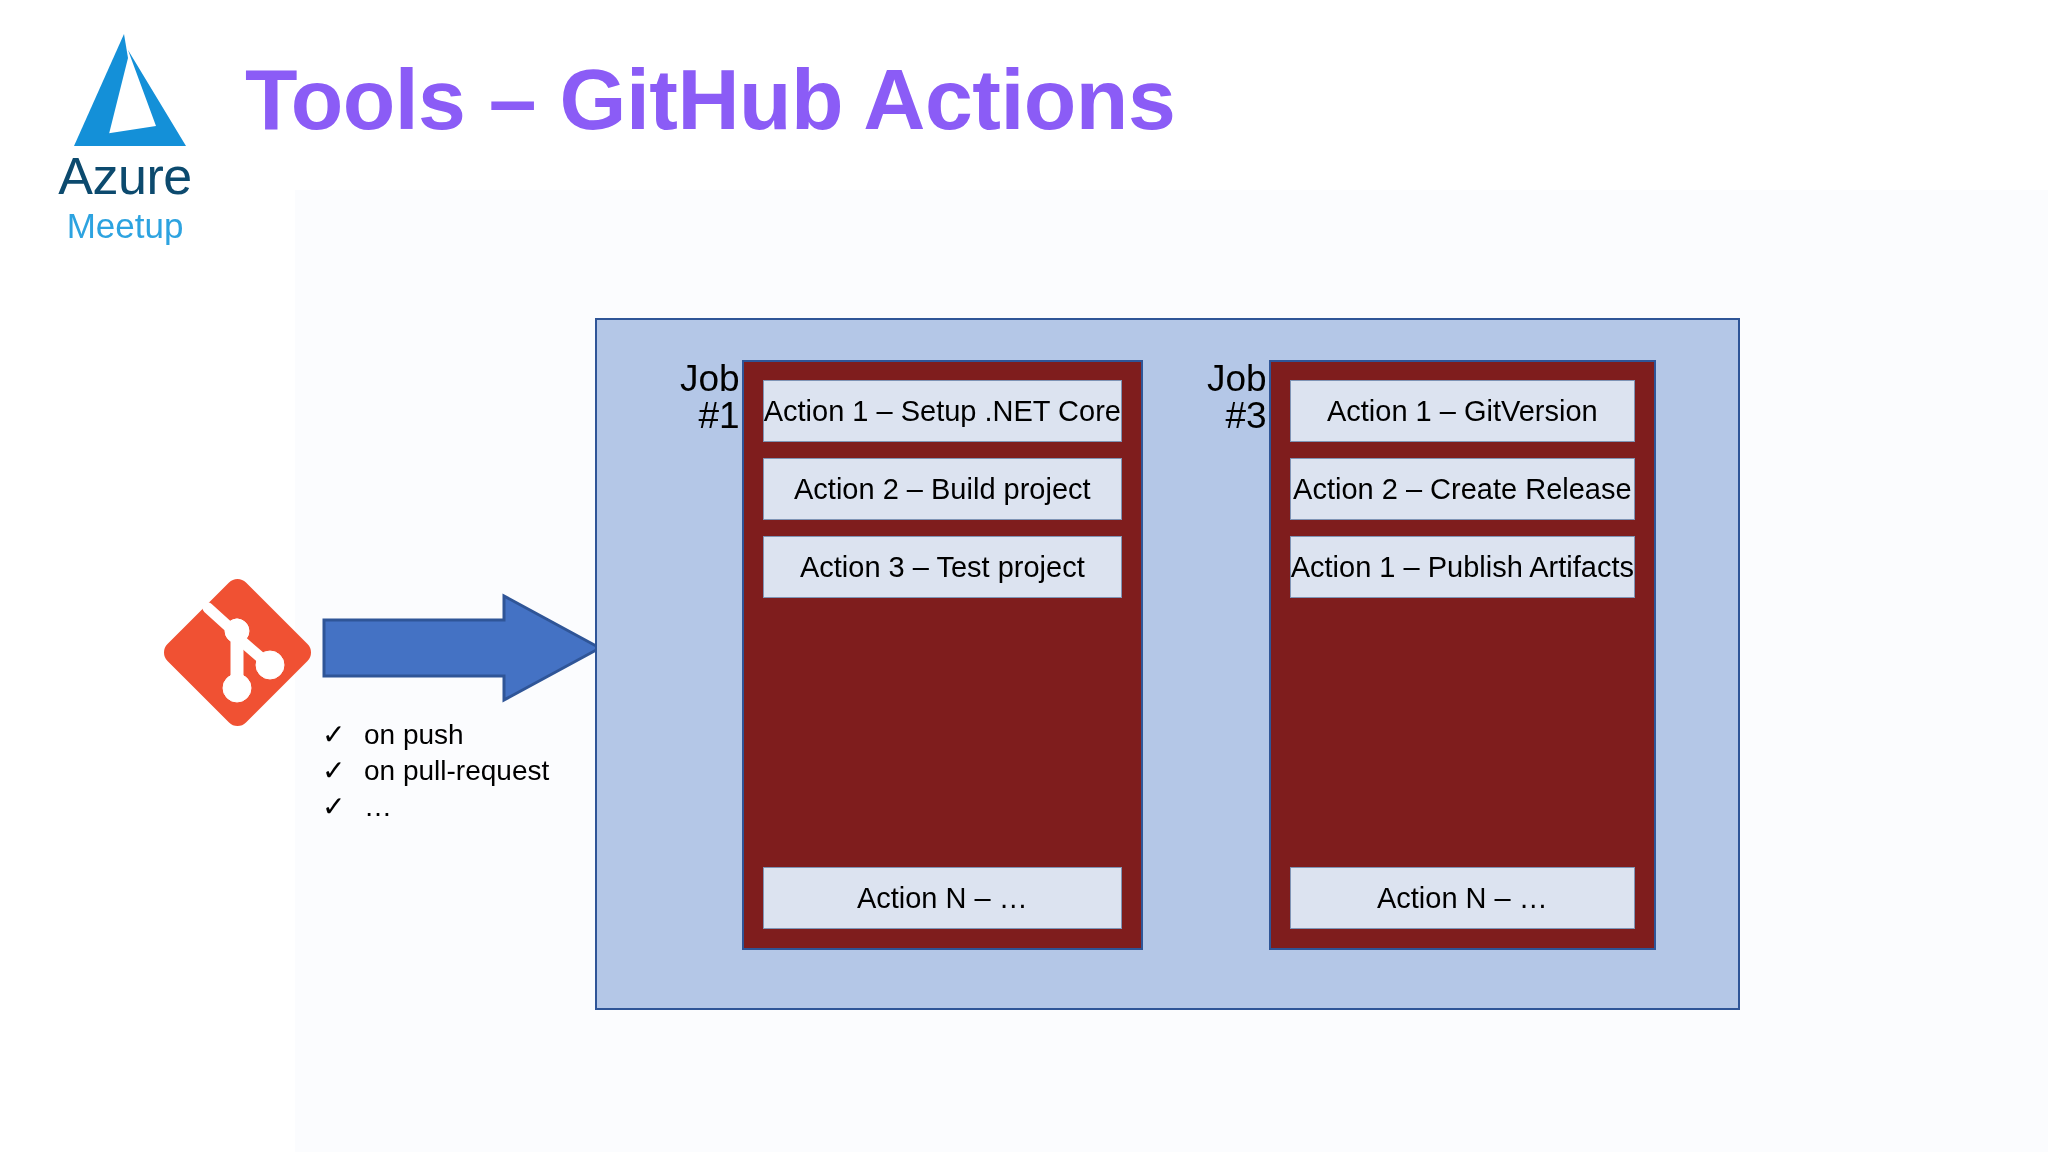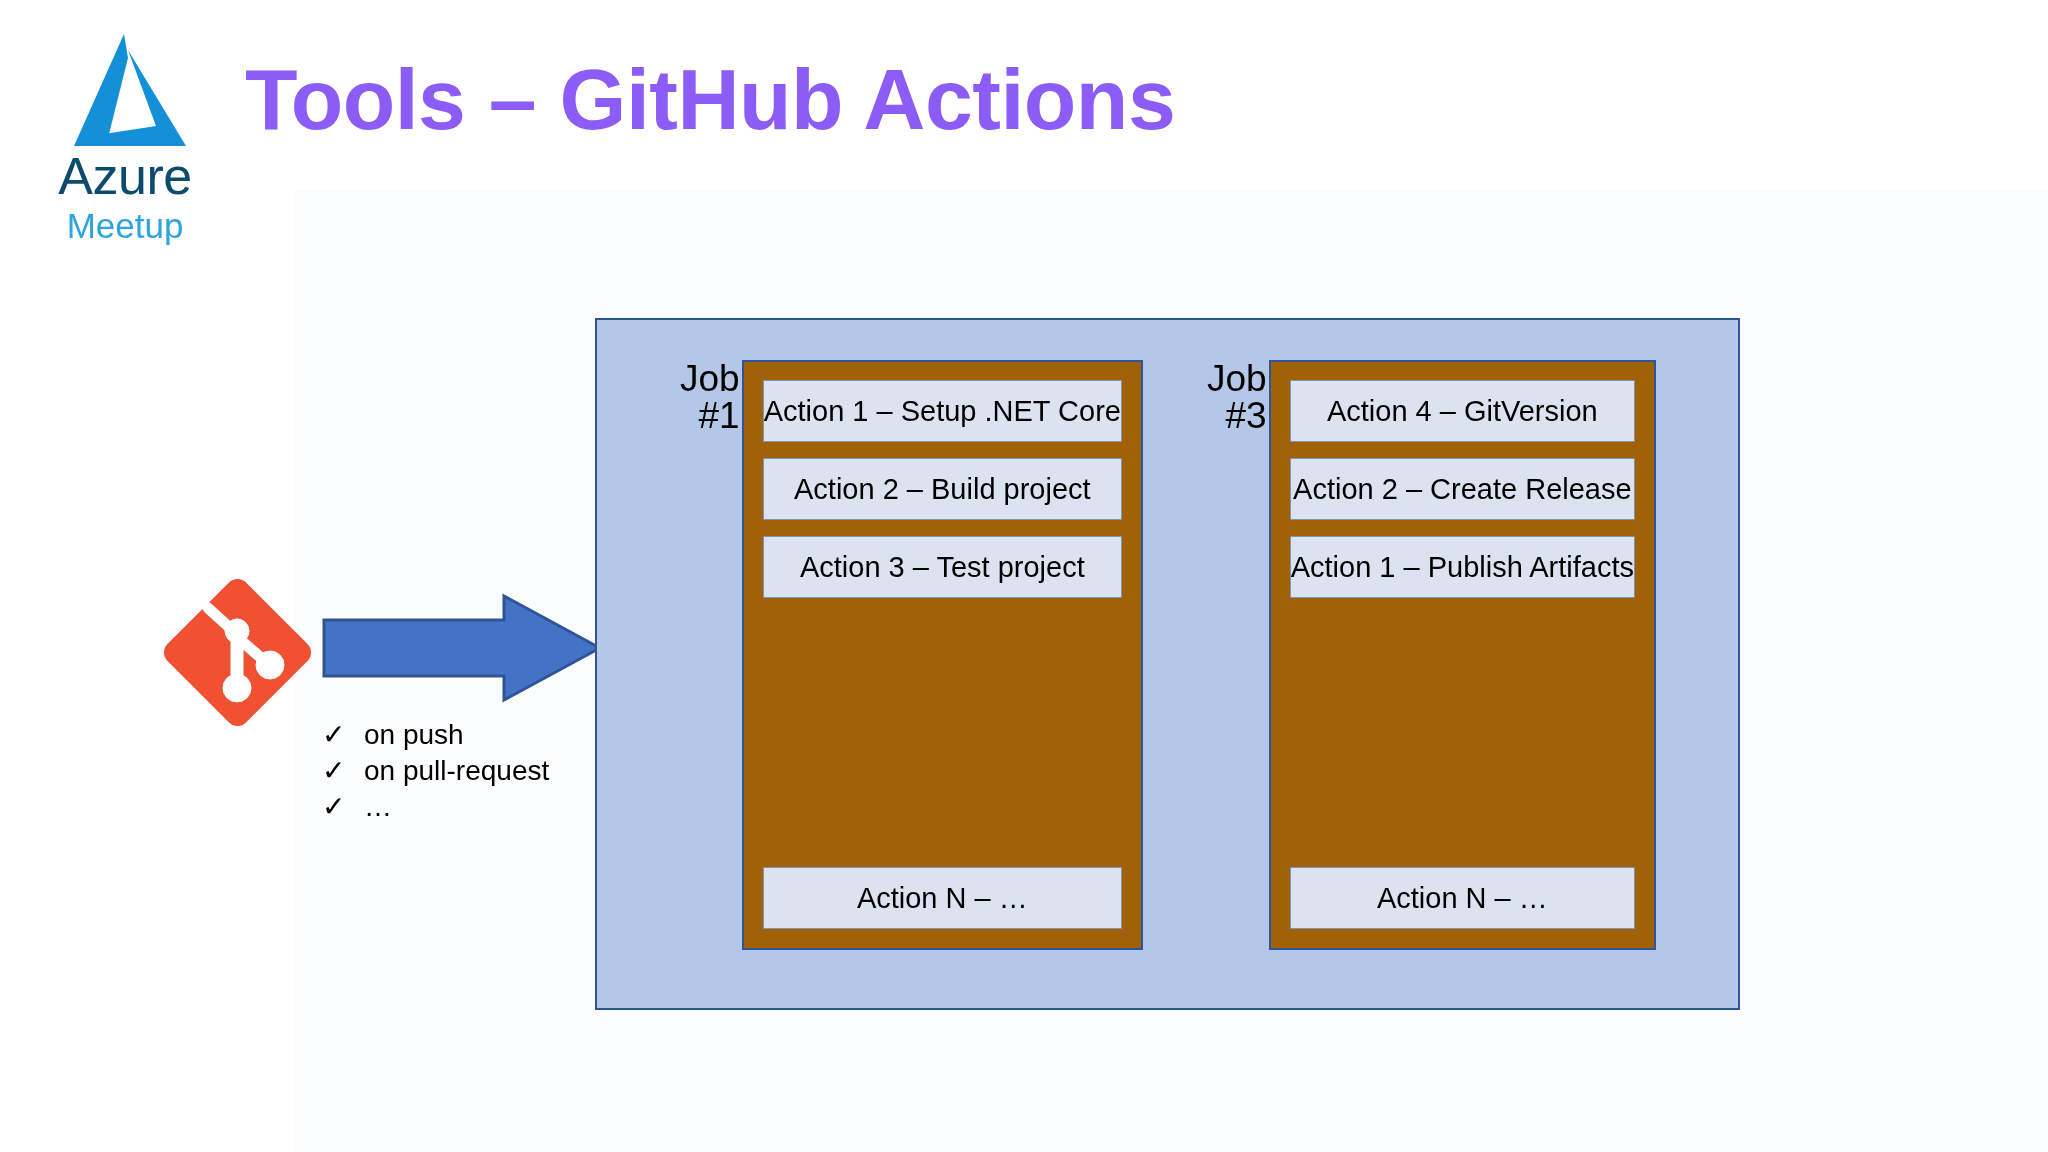--- a/index.html
+++ b/index.html
@@ -152,21 +152,21 @@
     font-size: 37px;
     color: #000000;
     text-align: right;
     line-height: 1;
     margin-bottom: 14px;
     padding-right: 2px;
   }
 
   .job-box {
     flex: 1 1 auto;
-    background: #a16207;
+    background: #7f1d1d;
     border: 2px solid #2f5597;
     box-sizing: border-box;
     padding: 18px 19px 19px 19px;
     display: flex;
     flex-direction: column;
   }
 
   .action {
     background: #dce3f0;
     border: 1px solid #7f94b5;
@@ -245,21 +245,21 @@
         <div class="action">Action 1 – Setup .NET Core</div>
         <div class="action">Action 2 – Build project</div>
         <div class="action">Action 3 – Test project</div>
         <div class="action tail">Action N – …</div>
       </div>
     </div>
 
     <div class="job-col">
       <div class="job-title">Job #3</div>
       <div class="job-box">
-        <div class="action">Action 4 – GitVersion</div>
+        <div class="action">Action 1 – GitVersion</div>
         <div class="action">Action 2 – Create Release</div>
         <div class="action">Action 1 – Publish Artifacts</div>
         <div class="action tail">Action N – …</div>
       </div>
     </div>
 
   </div>
 </div>
 
 </body></html>

